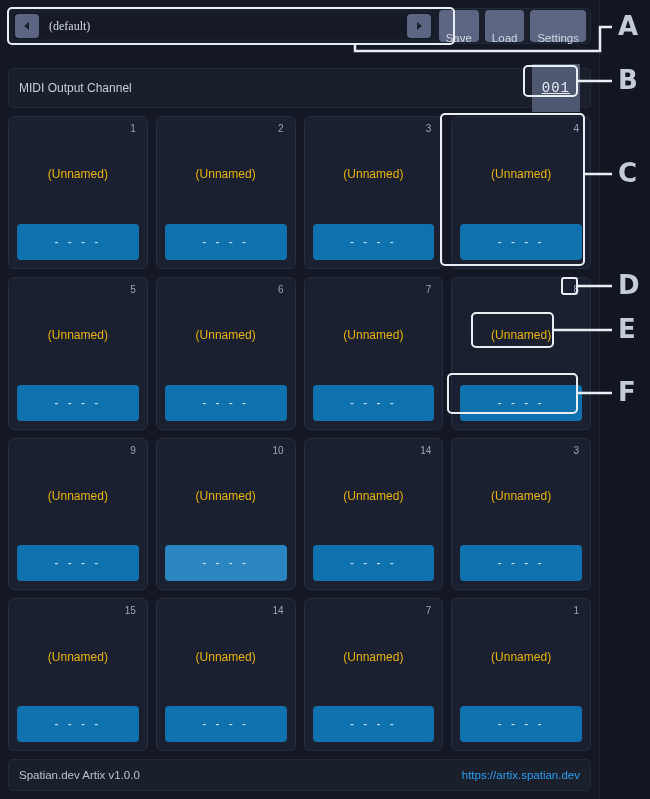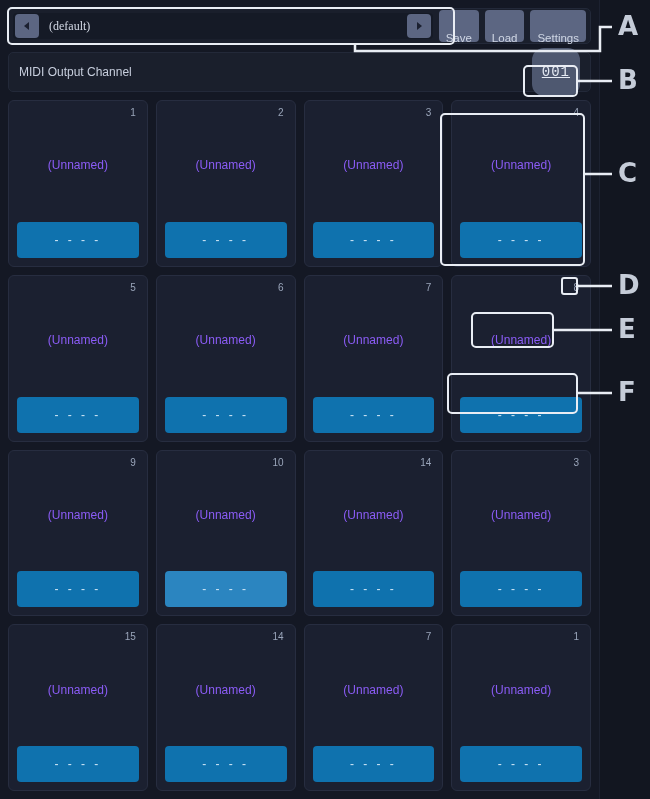--- a/index.html
+++ b/index.html
@@ -101,28 +101,29 @@
   .midi-row {
     display: flex;
     align-items: center;
     justify-content: space-between;
     height: 40px;
     background: #1a1f2c;
     border: 1px solid #232939;
     border-radius: 5px;
     padding: 0 10px;
     flex: 0 0 auto;
+    margin-top: 16px;
   }
   .midi-label {
     color: #c7cedd;
     font-size: 12px;
   }
   .midi-value {
     background: #4e5870;
-    border-radius: 12px;
+    border-radius: 0;
     color: #e6ebf4;
     font-family: "Liberation Mono", monospace;
     font-size: 14px;
     letter-spacing: 1px;
     padding: 16px 10px;
     cursor: pointer;
     text-decoration: underline;
   }
 
   
@@ -154,21 +155,21 @@
     font-size: 10px;
     line-height: 1;
     padding: 2px 3px;
   }
 
   .slot-name {
     flex: 1 1 auto;
     display: flex;
     align-items: center;
     justify-content: center;
-    color: #8b5cf6;
+    color: #eab308;
     font-size: 12px;
     text-align: center;
     padding: 4px 2px;
   }
 
   .slot-btn {
     flex: 0 0 auto;
     height: 36px;
     background: #0f72ae;
     border: none;
@@ -334,20 +335,24 @@
           <div class="slot-name">(Unnamed)</div>
           <button class="slot-btn">- - - -</button>
         </div>
         <div class="slot">
           <div class="slot-num">1</div>
           <div class="slot-name">(Unnamed)</div>
           <button class="slot-btn">- - - -</button>
         </div>
       </div>
 
+    <div class="footer">
+      <span class="footer-text">Spatian.dev Artix v1.0.0</span>
+      <span class="footer-link">https://artix.spatian.dev</span>
+    </div>
   </div>
 
   <div id="anno">
     <svg width="650" height="799" style="position:absolute;left:0;top:0">
       <g stroke="#e9edf4" stroke-width="2.5" fill="none">
 
         <path d="M355,44 L355,51 L600,51 L600,27 L612,27"></path>
 
         <path d="M578,81 L612,81"></path>
 

